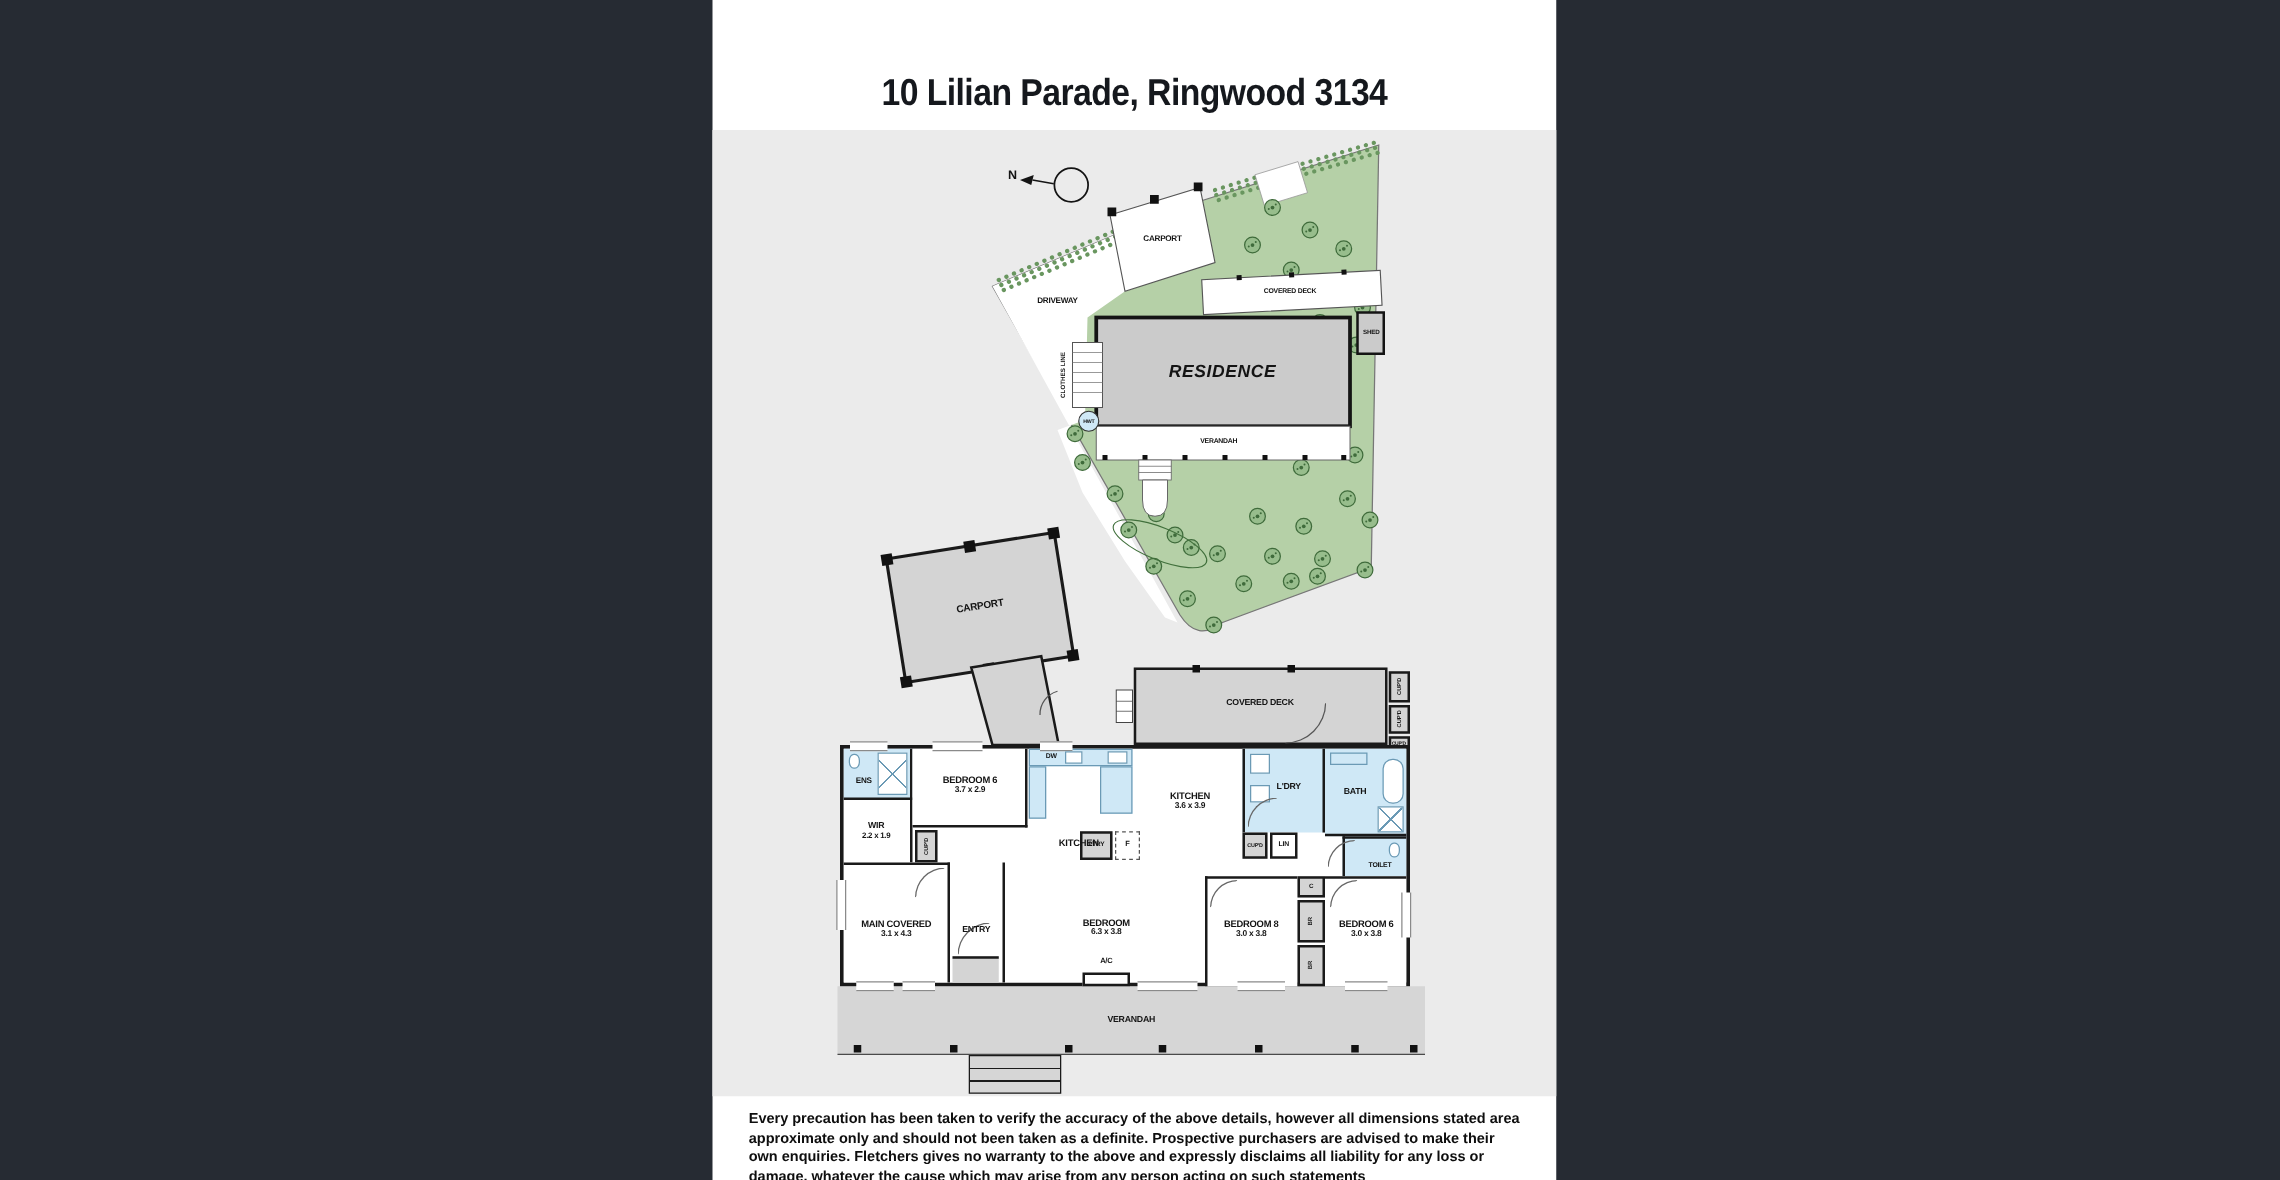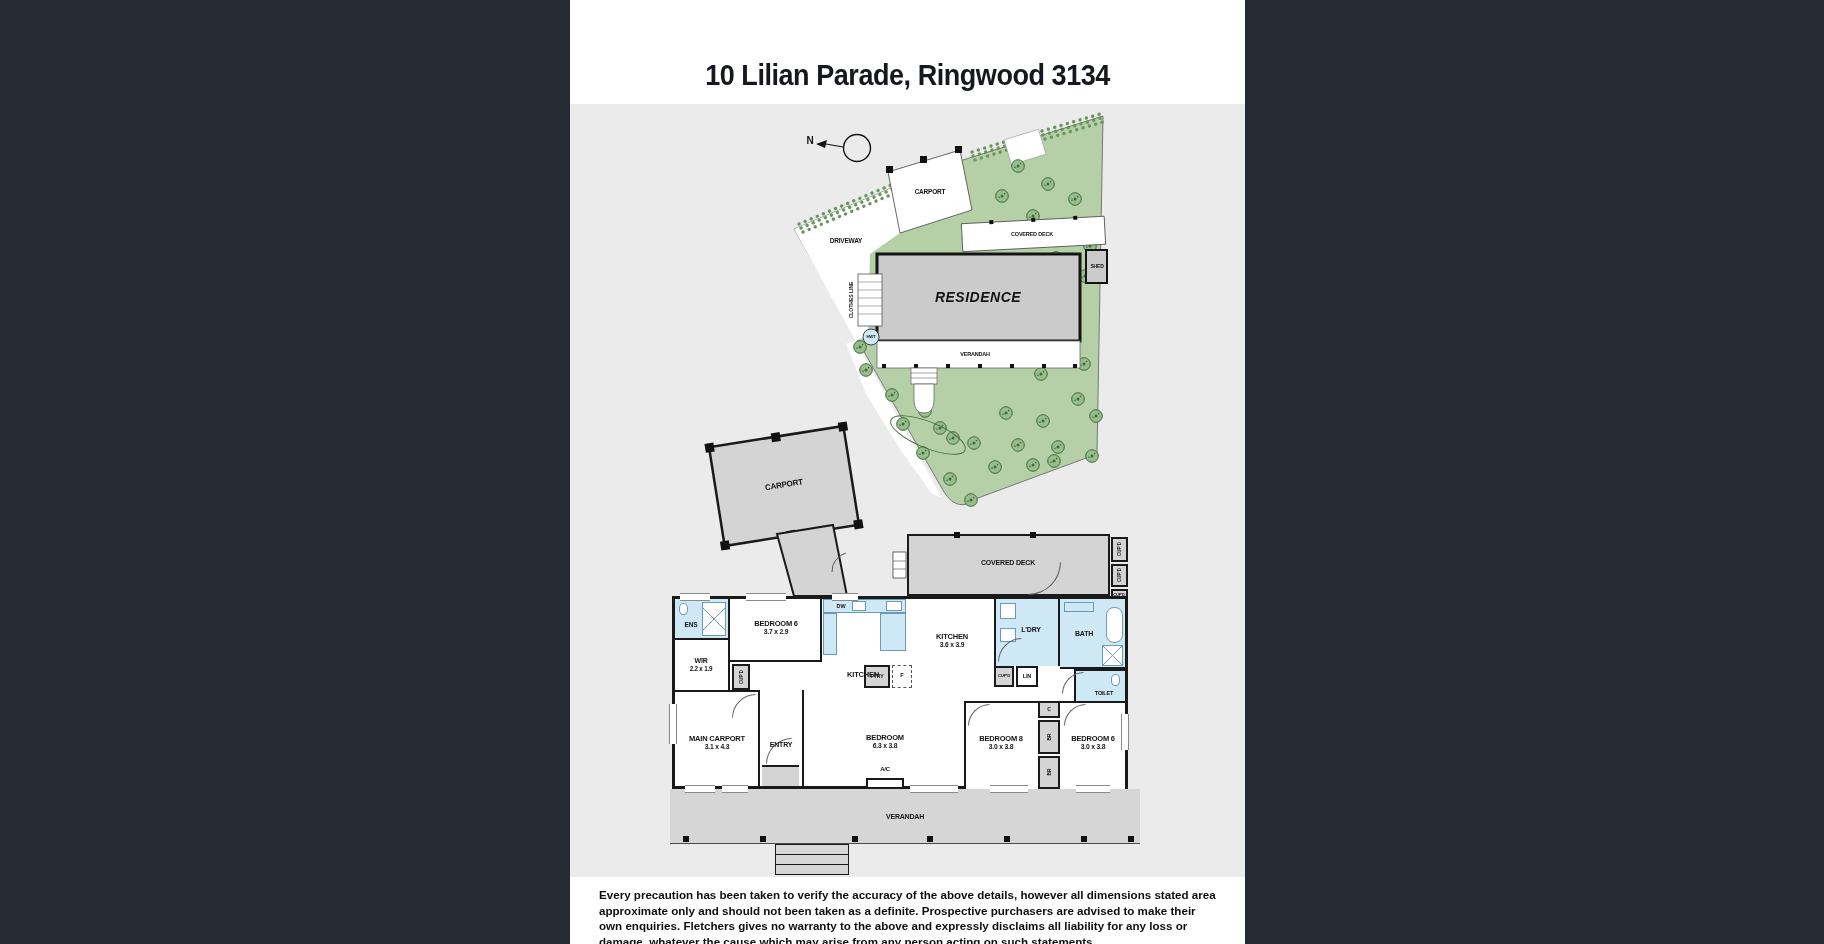--- a/index.html
+++ b/index.html
@@ -249,21 +249,21 @@
       <div class="fix xbox" style="left:532px;top:541px;width:21px;height:21px;"></div>
       <div class="lbl" style="left:514px;top:530px;font-size:7px;">BATH</div>
 
       <div class="room wet" style="left:504px;top:565px;width:51px;height:32px;border-top:2.5px solid #1a1a1a;border-left:2.5px solid #1a1a1a;"></div>
       <div class="fix" style="left:541px;top:570px;width:9px;height:12px;border-radius:45%;"></div>
       <div class="lbl" style="left:534px;top:589px;font-size:5.5px;">TOILET</div>
       <div class="arc" style="left:492px;top:568px;width:22px;height:22px;"></div>
 
       <div class="room" style="left:105px;top:586px;width:85px;height:96px;border-top:2.5px solid #1a1a1a;border-right:2.5px solid #1a1a1a;background:#fff;"></div>
       <div class="lbl" style="left:147px;top:639px;font-size:7.5px;white-space:normal;width:60px;">
-        <span>MAIN CARPORT</span>
+        <span>MAIN COVERED</span>
         <span class="dims">3.1 x 4.3</span>
       </div>
       <div class="arc" style="left:162px;top:590px;width:24px;height:24px;"></div>
 
       <div class="room" style="left:190px;top:586px;width:42px;height:96px;background:#fff;"></div>
       <div class="lbl" style="left:211px;top:641px;font-size:7px;">ENTRY</div>
       <div class="room grayfill" style="left:192px;top:661px;width:37px;height:21px;border-top:2.5px solid #1a1a1a;"></div>
       <div class="arc" style="left:196px;top:634px;width:26px;height:26px;"></div>
 
       <div class="room" style="left:232px;top:586px;width:162px;height:96px;border-left:2.5px solid #1a1a1a;background:#fff;"></div>

